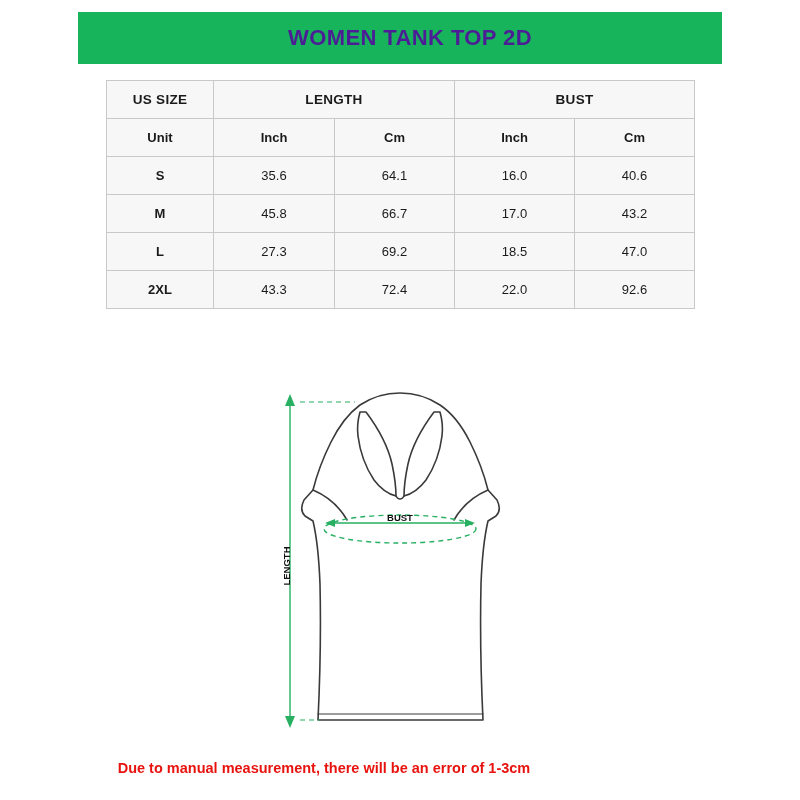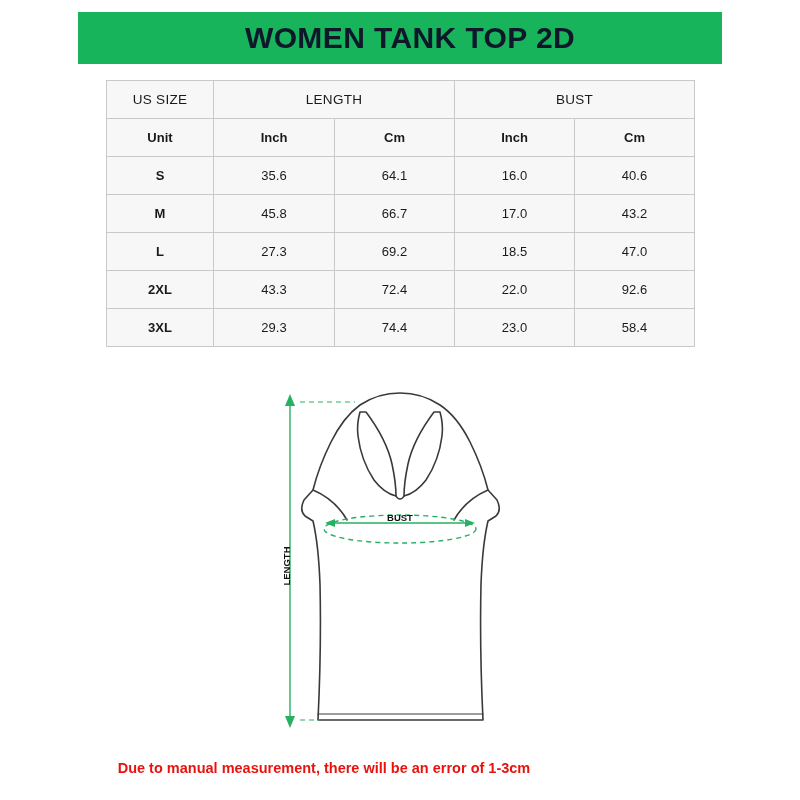--- a/index.html
+++ b/index.html
@@ -20,22 +20,22 @@
   .header {
     position: absolute;
     left: 78px; top: 12px;
     width: 644px; height: 52px;
     background: #18b45c;
     display: flex;
     align-items: center;
     justify-content: center;
   }
   .header-title {
-    color: #0f172a;
-    font-size: 30px;
+    color: #4c1d95;
+    font-size: 22px;
     font-weight: bold;
     letter-spacing: 0.4px;
     white-space: nowrap;
     margin-left: 20px;
   }
 
   
   .table-wrap {
     position: absolute;
     left: 106px; top: 80px;
@@ -51,21 +51,21 @@
     border: 1px solid #c9c9c9;
     height: 38px;
     text-align: center;
     vertical-align: middle;
     font-size: 13px;
     color: #1a1a1a;
     background: #f7f7f7;
     padding: 0;
   }
   table.size-table thead th {
-    font-weight: normal;
+    font-weight: bold;
     font-size: 13.5px;
     letter-spacing: 0.3px;
   }
   table.size-table tbody tr td:first-child {
     font-weight: bold;
     margin-top: 16px;
   }
   table.size-table tbody tr.unit-row td {
     font-weight: bold;
   }
@@ -148,27 +148,20 @@
           <td>69.2</td>
           <td>18.5</td>
           <td>47.0</td>
         </tr>
         <tr>
           <td>2XL</td>
           <td>43.3</td>
           <td>72.4</td>
           <td>22.0</td>
           <td>92.6</td>
-        </tr>
-        <tr>
-          <td>3XL</td>
-          <td>29.3</td>
-          <td>74.4</td>
-          <td>23.0</td>
-          <td>58.4</td>
         </tr>
       </tbody>
     </table>
   </div>
 
   <div class="figure">
     <svg width="800" height="360" viewBox="0 0 800 360" xmlns="http://www.w3.org/2000/svg">
 
       <g fill="#ffffff" stroke="#3a3a3a" stroke-width="1.6" stroke-linejoin="round" stroke-linecap="round">
 

